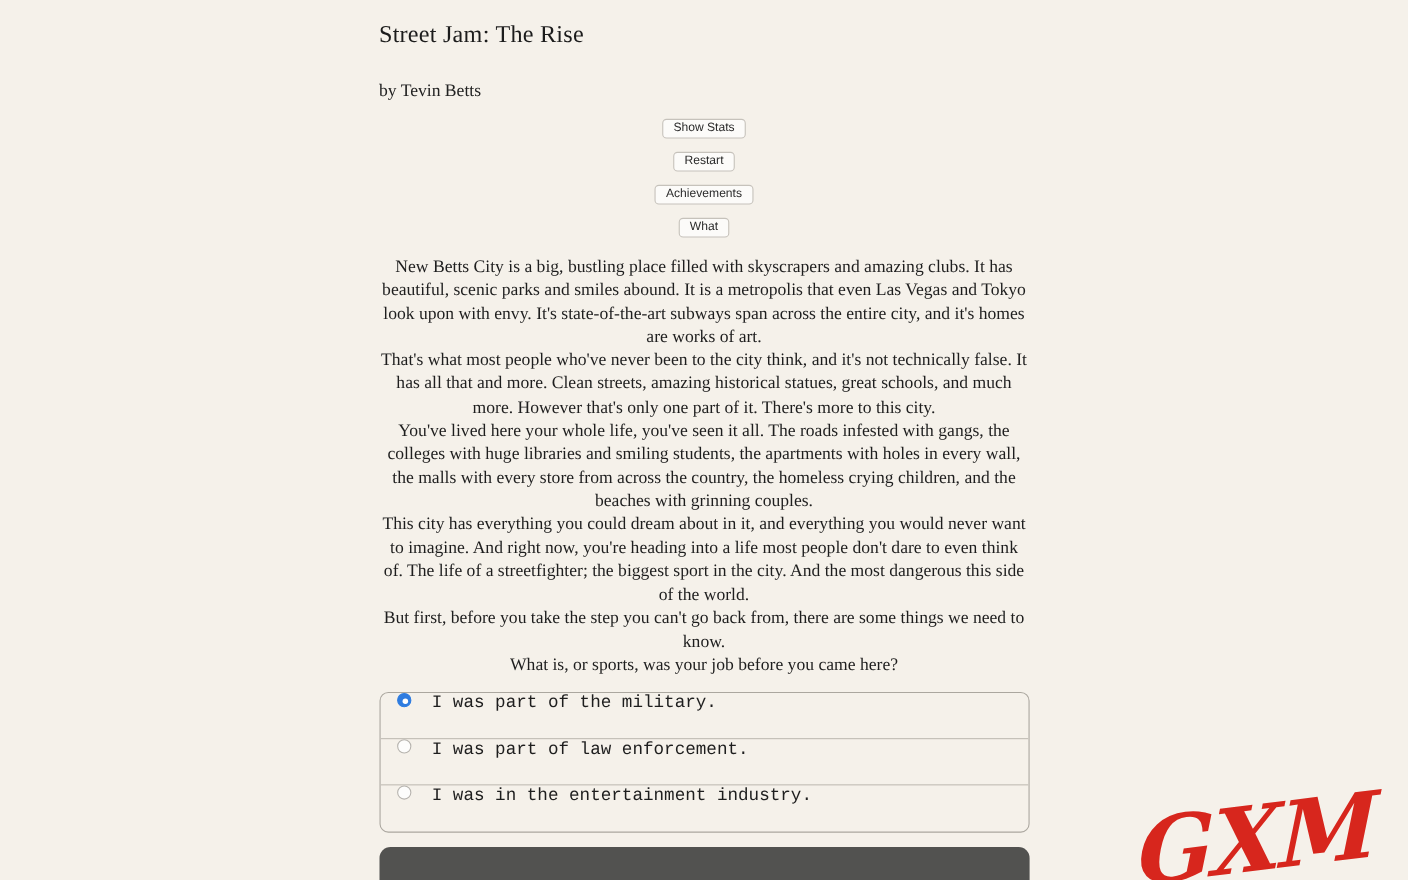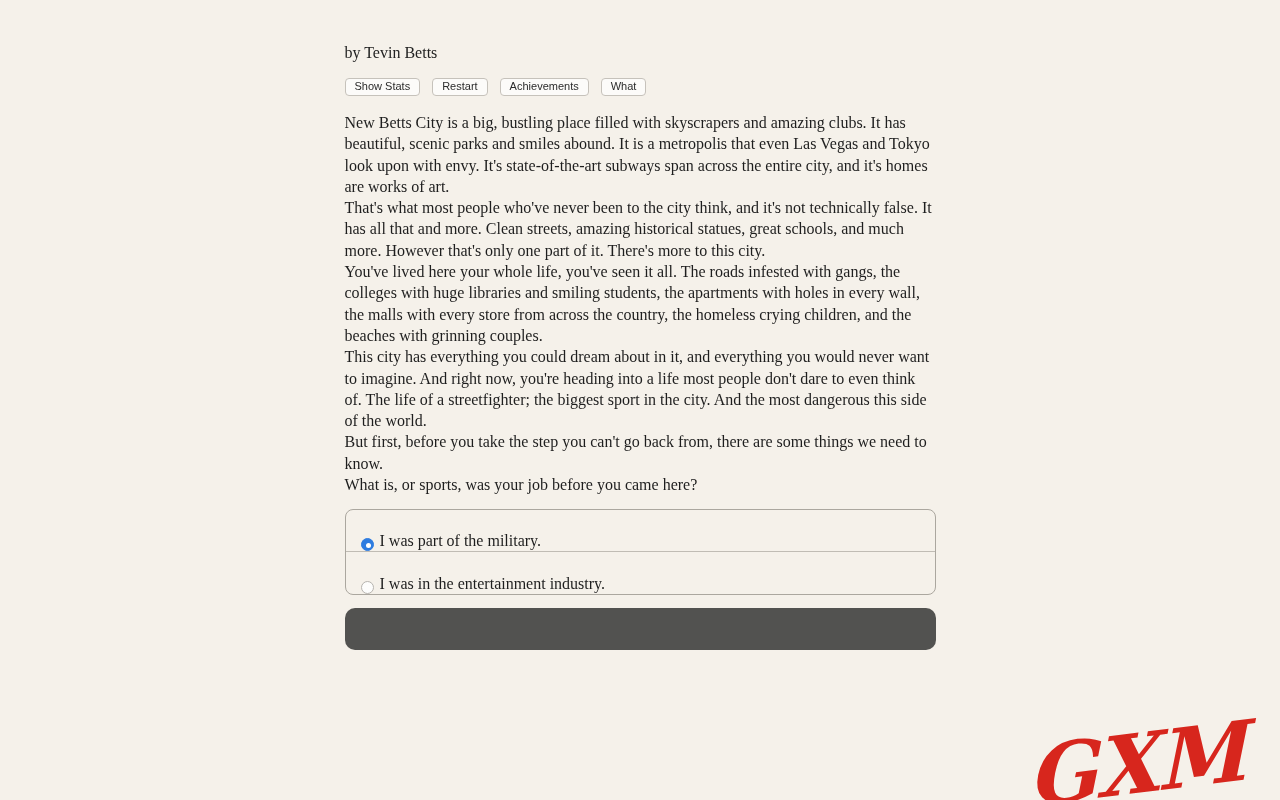--- a/index.html
+++ b/index.html
@@ -26,55 +26,57 @@
     margin-top: 26px;
     font-size: 16px;
     line-height: 22px;
     color: #222;
   }
   .toolbar {
     margin-top: 14px;
     display: flex;
     gap: 12px;
     align-items: center;
+    flex-direction: column;
   }
   .tb-btn {
     font-family: "Liberation Sans", sans-serif;
     font-size: 11px;
     line-height: 11px;
     color: #2b2b2b;
     background: #fcfbf9;
     border: 1px solid #c6c2bb;
     border-radius: 4px;
     padding: 2px 9px 3px 9px;
     cursor: pointer;
     white-space: nowrap;
   }
   .story {
     margin-top: 16px;
     font-size: 16px;
     line-height: 21.3px;
     color: #1e1e1e;
   }
-  .story .para { margin: 0; }
+  .story .para { margin: 0; text-align: center; }
   .choices {
     margin-top: 14px;
     border: 1px solid #aba79f;
     border-radius: 8px;
     overflow: hidden;
     background: #f5f1ea;
   }
   .choice-row {
     display: flex;
-    align-items: flex-end;
-    gap: 6px;
+    align-items: flex-start;
+    gap: 19px;
     height: 42px;
     padding-left: 15px;
     border-bottom: 1px solid #c0bcb4;
     cursor: pointer;
+    font-family: Liberation Mono, monospace;
   }
   .choice-row:last-child { border-bottom: none; }
   .radio {
     width: 13px;
     height: 13px;
     border-radius: 50%;
     background: #fdfdfc;
     border: 1px solid #b6b3ae;
     flex: 0 0 auto;
     position: relative;
@@ -118,20 +120,21 @@
     color: #d7261d;
     transform: rotate(-7deg) skewX(-8deg);
     letter-spacing: -2px;
     user-select: none;
   }
 </style>
 </head>
 <body>
 
 <div class="content">
+  <h1 class="title">Street Jam: The Rise</h1>
   <div class="byline">by Tevin Betts</div>
   <div class="toolbar" id="toolbar">
       <button class="tb-btn">Show Stats</button>
       <button class="tb-btn">Restart</button>
       <button class="tb-btn">Achievements</button>
       <button class="tb-btn">What</button>
     </div>
   <div class="story" id="story">
       <div class="para">New Betts City is a big, bustling place filled with skyscrapers and amazing clubs. It has beautiful, scenic parks and smiles abound. It is a metropolis that even Las Vegas and Tokyo look upon with envy. It's state-of-the-art subways span across the entire city, and it's homes are works of art.</div>
       <div class="para">That's what most people who've never been to the city think, and it's not technically false. It has all that and more. Clean streets, amazing historical statues, great schools, and much more. However that's only one part of it. There's more to this city.</div>
@@ -140,19 +143,23 @@
       <div class="para">But first, before you take the step you can't go back from, there are some things we need to know.</div>
       <div class="para">What is, or sports, was your job before you came here?</div>
     </div>
   <div class="choices" id="choices">
       <label class="choice-row">
         <span class="radio selected"></span>
         <span class="choice-label">I was part of the military.</span>
       </label>
       <label class="choice-row">
         <span class="radio"></span>
+        <span class="choice-label">I was part of law enforcement.</span>
+      </label>
+      <label class="choice-row">
+        <span class="radio"></span>
         <span class="choice-label">I was in the entertainment industry.</span>
       </label>
     </div>
   <button class="next-btn"></button>
 </div>
 
 <div class="watermark">GXM</div>
 
 </body></html>

